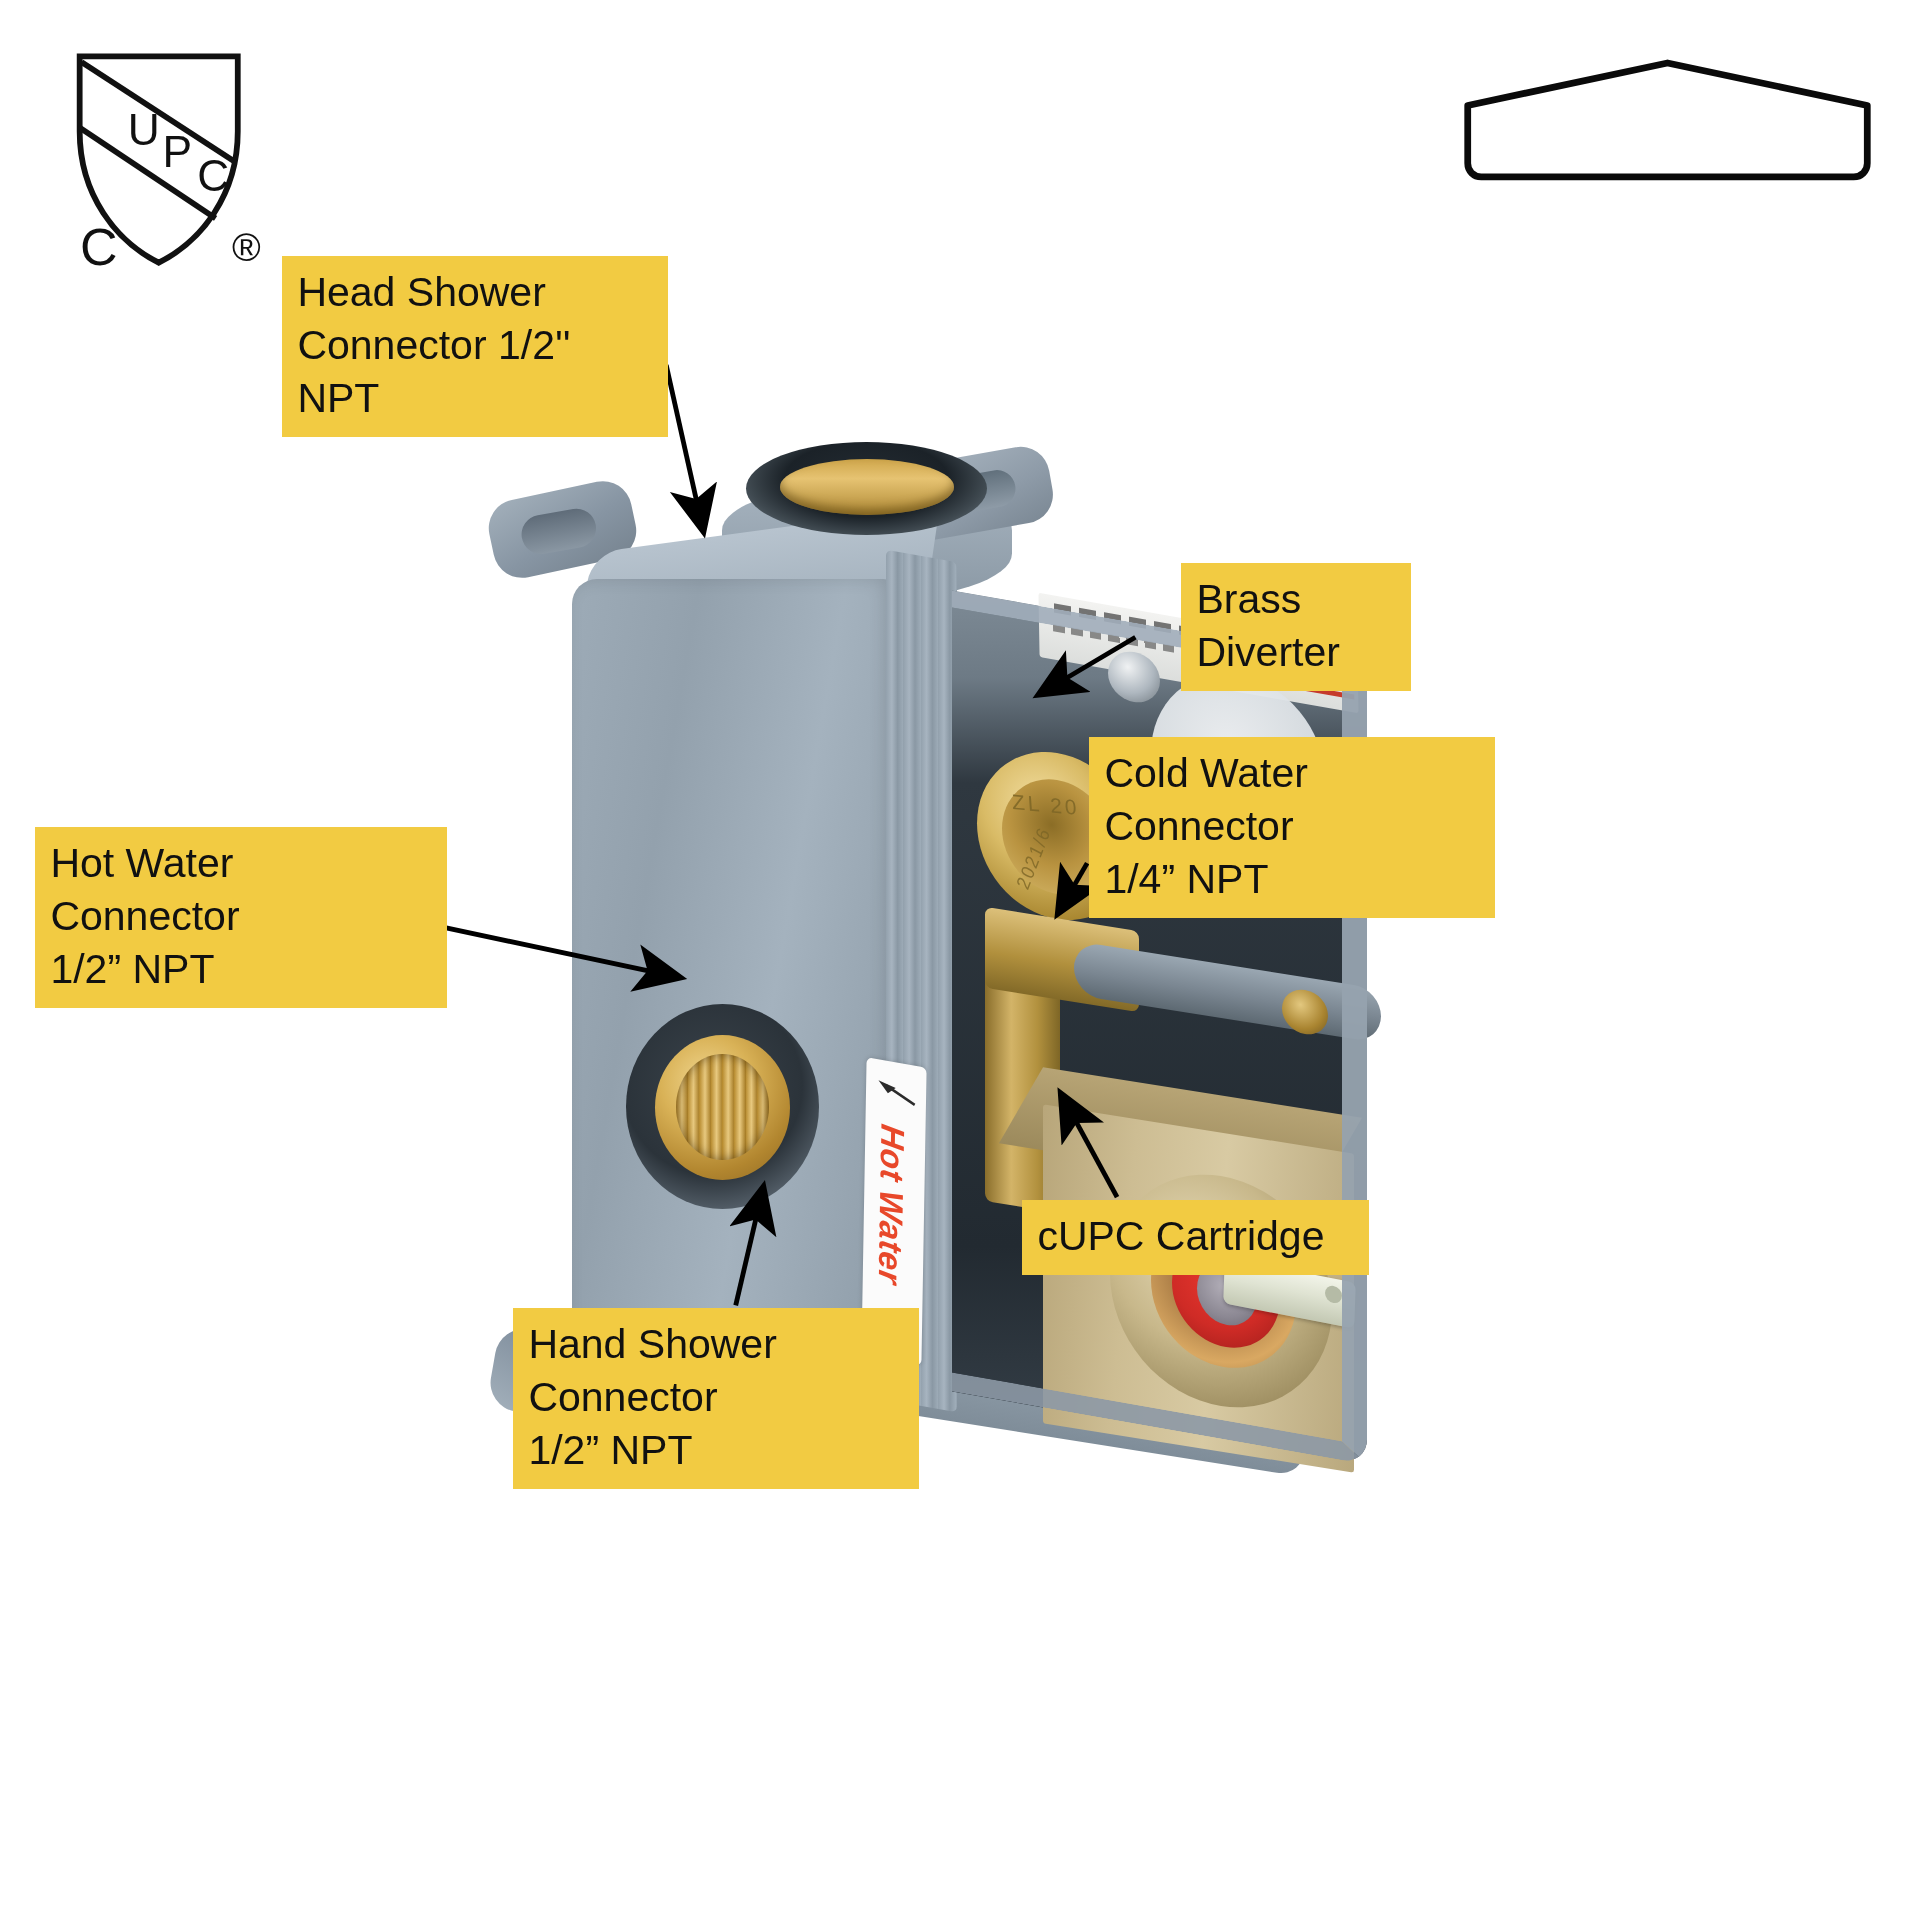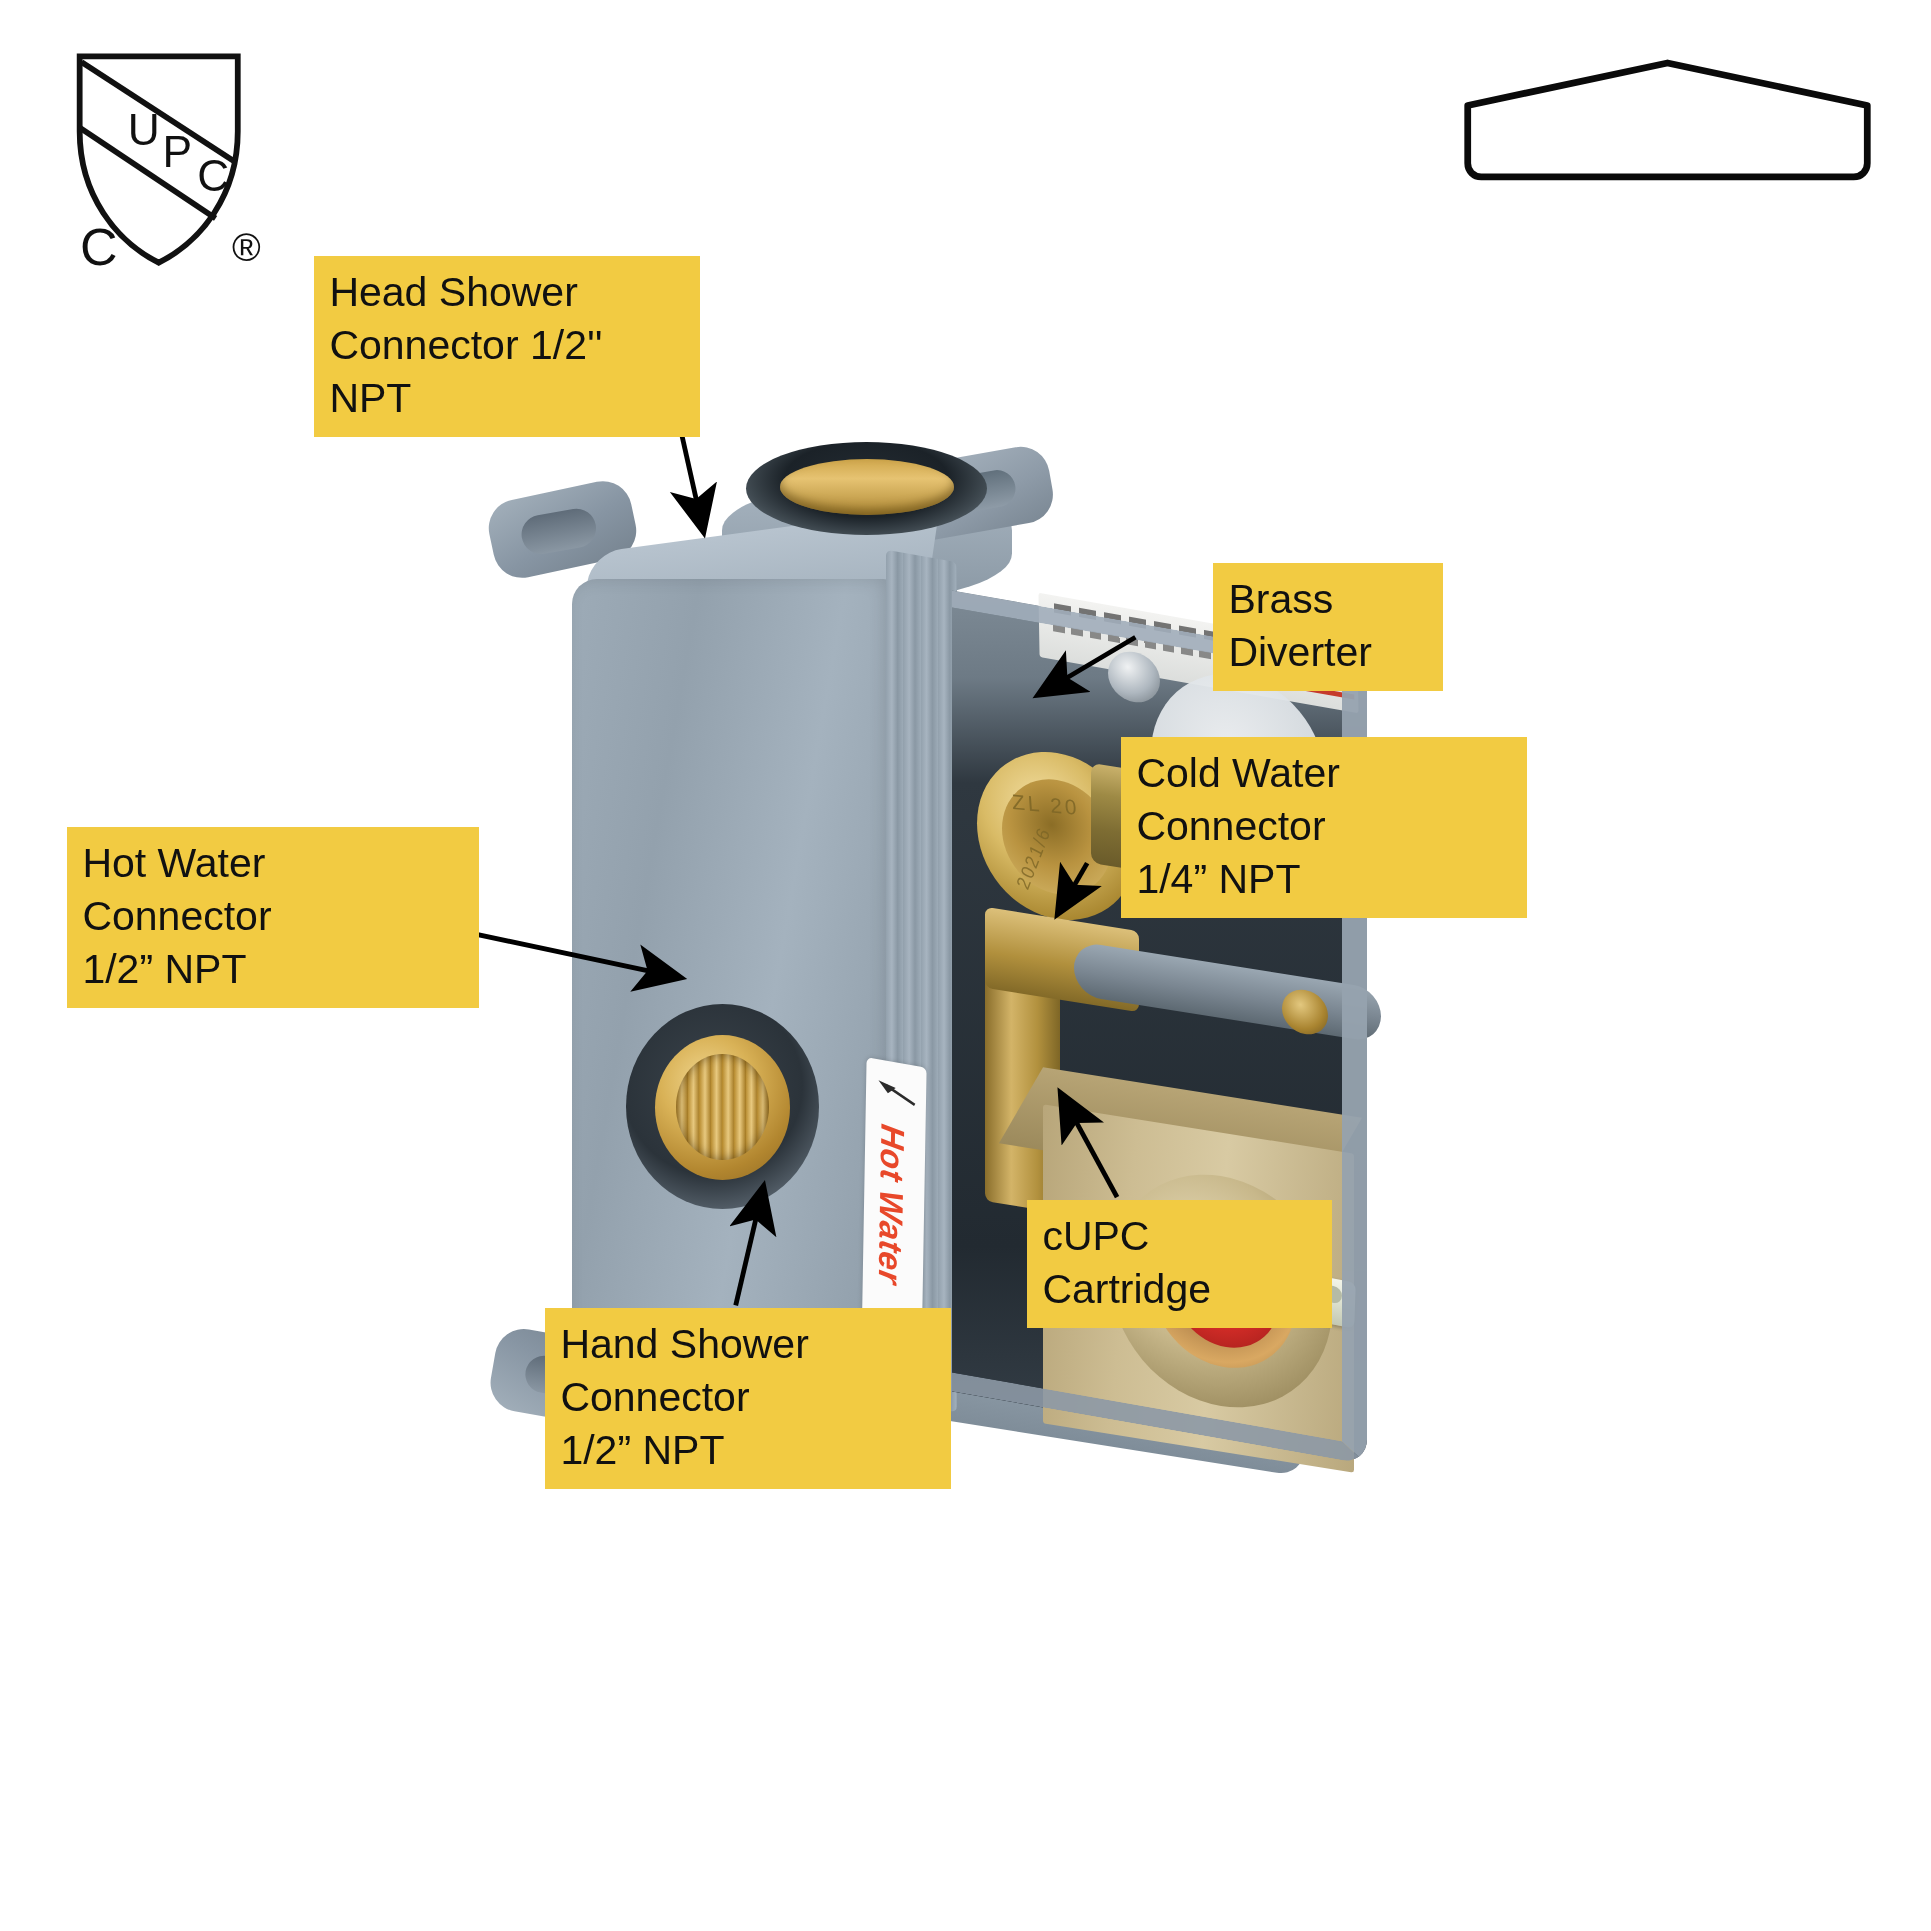--- a/index.html
+++ b/index.html
@@ -27,27 +27,26 @@
   .callout{
     position:absolute;
     background:#F2CB42;
     color:#111111;
     font-size:41px;
     line-height:1.30;
     padding:9.7px 15.4px 11.6px 15.4px;
     white-space:pre-line;
     font-family:"Liberation Sans", sans-serif;
     box-sizing:border-box;
-    margin-left:32px;
   }
   #label-head-shower{left:282px;top:256px;width:386px;}
   #label-brass-diverter{left:1181px;top:563px;width:230px;}
   #label-cold-water{left:1089px;top:737px;width:406px;}
   #label-hot-water{left:35px;top:827px;width:412px;}
-  #label-cupc-cartridge{left:995px;top:1200px;width:305px;}
+  #label-cupc-cartridge{left:1022px;top:1200px;width:347px;}
   #label-hand-shower{left:513px;top:1308px;width:406px;}
 
   
   #leaders{position:absolute;left:0;top:0;width:1931px;height:1931px;pointer-events:none;}
 
   
   #product{position:absolute;left:502px;top:463px;width:898px;height:1139px;}
   #product > *{position:absolute;}
 
   

